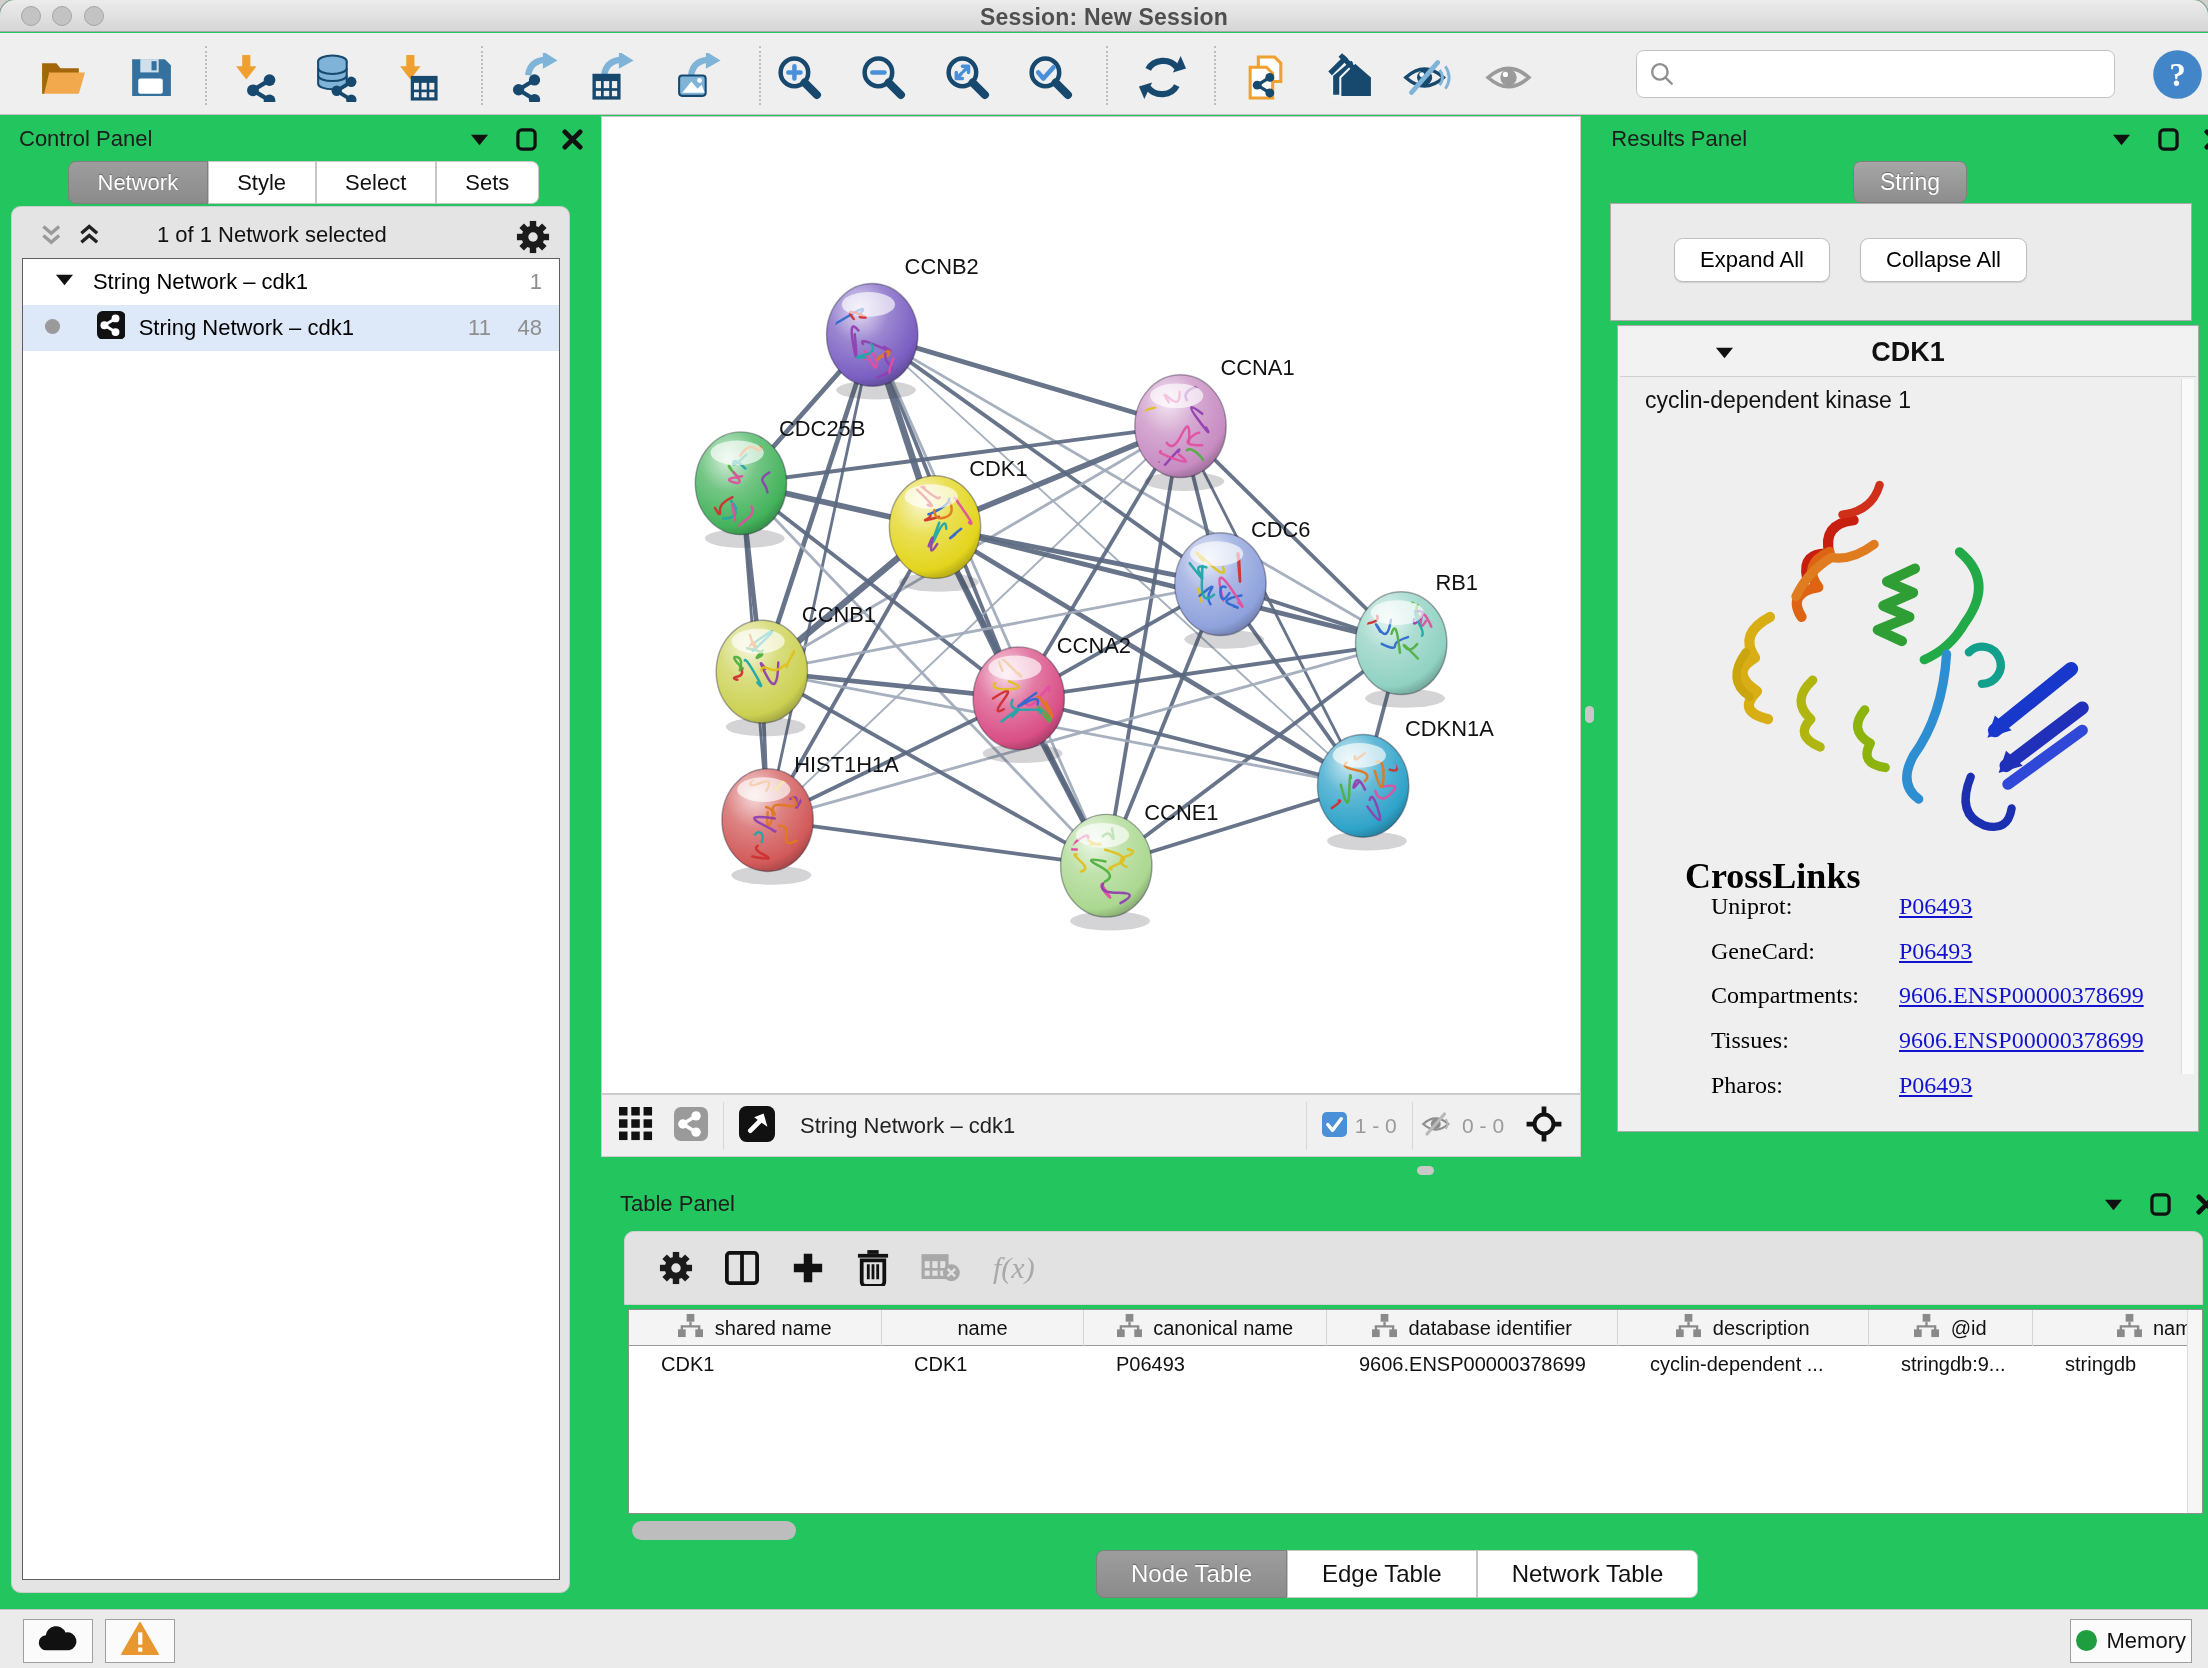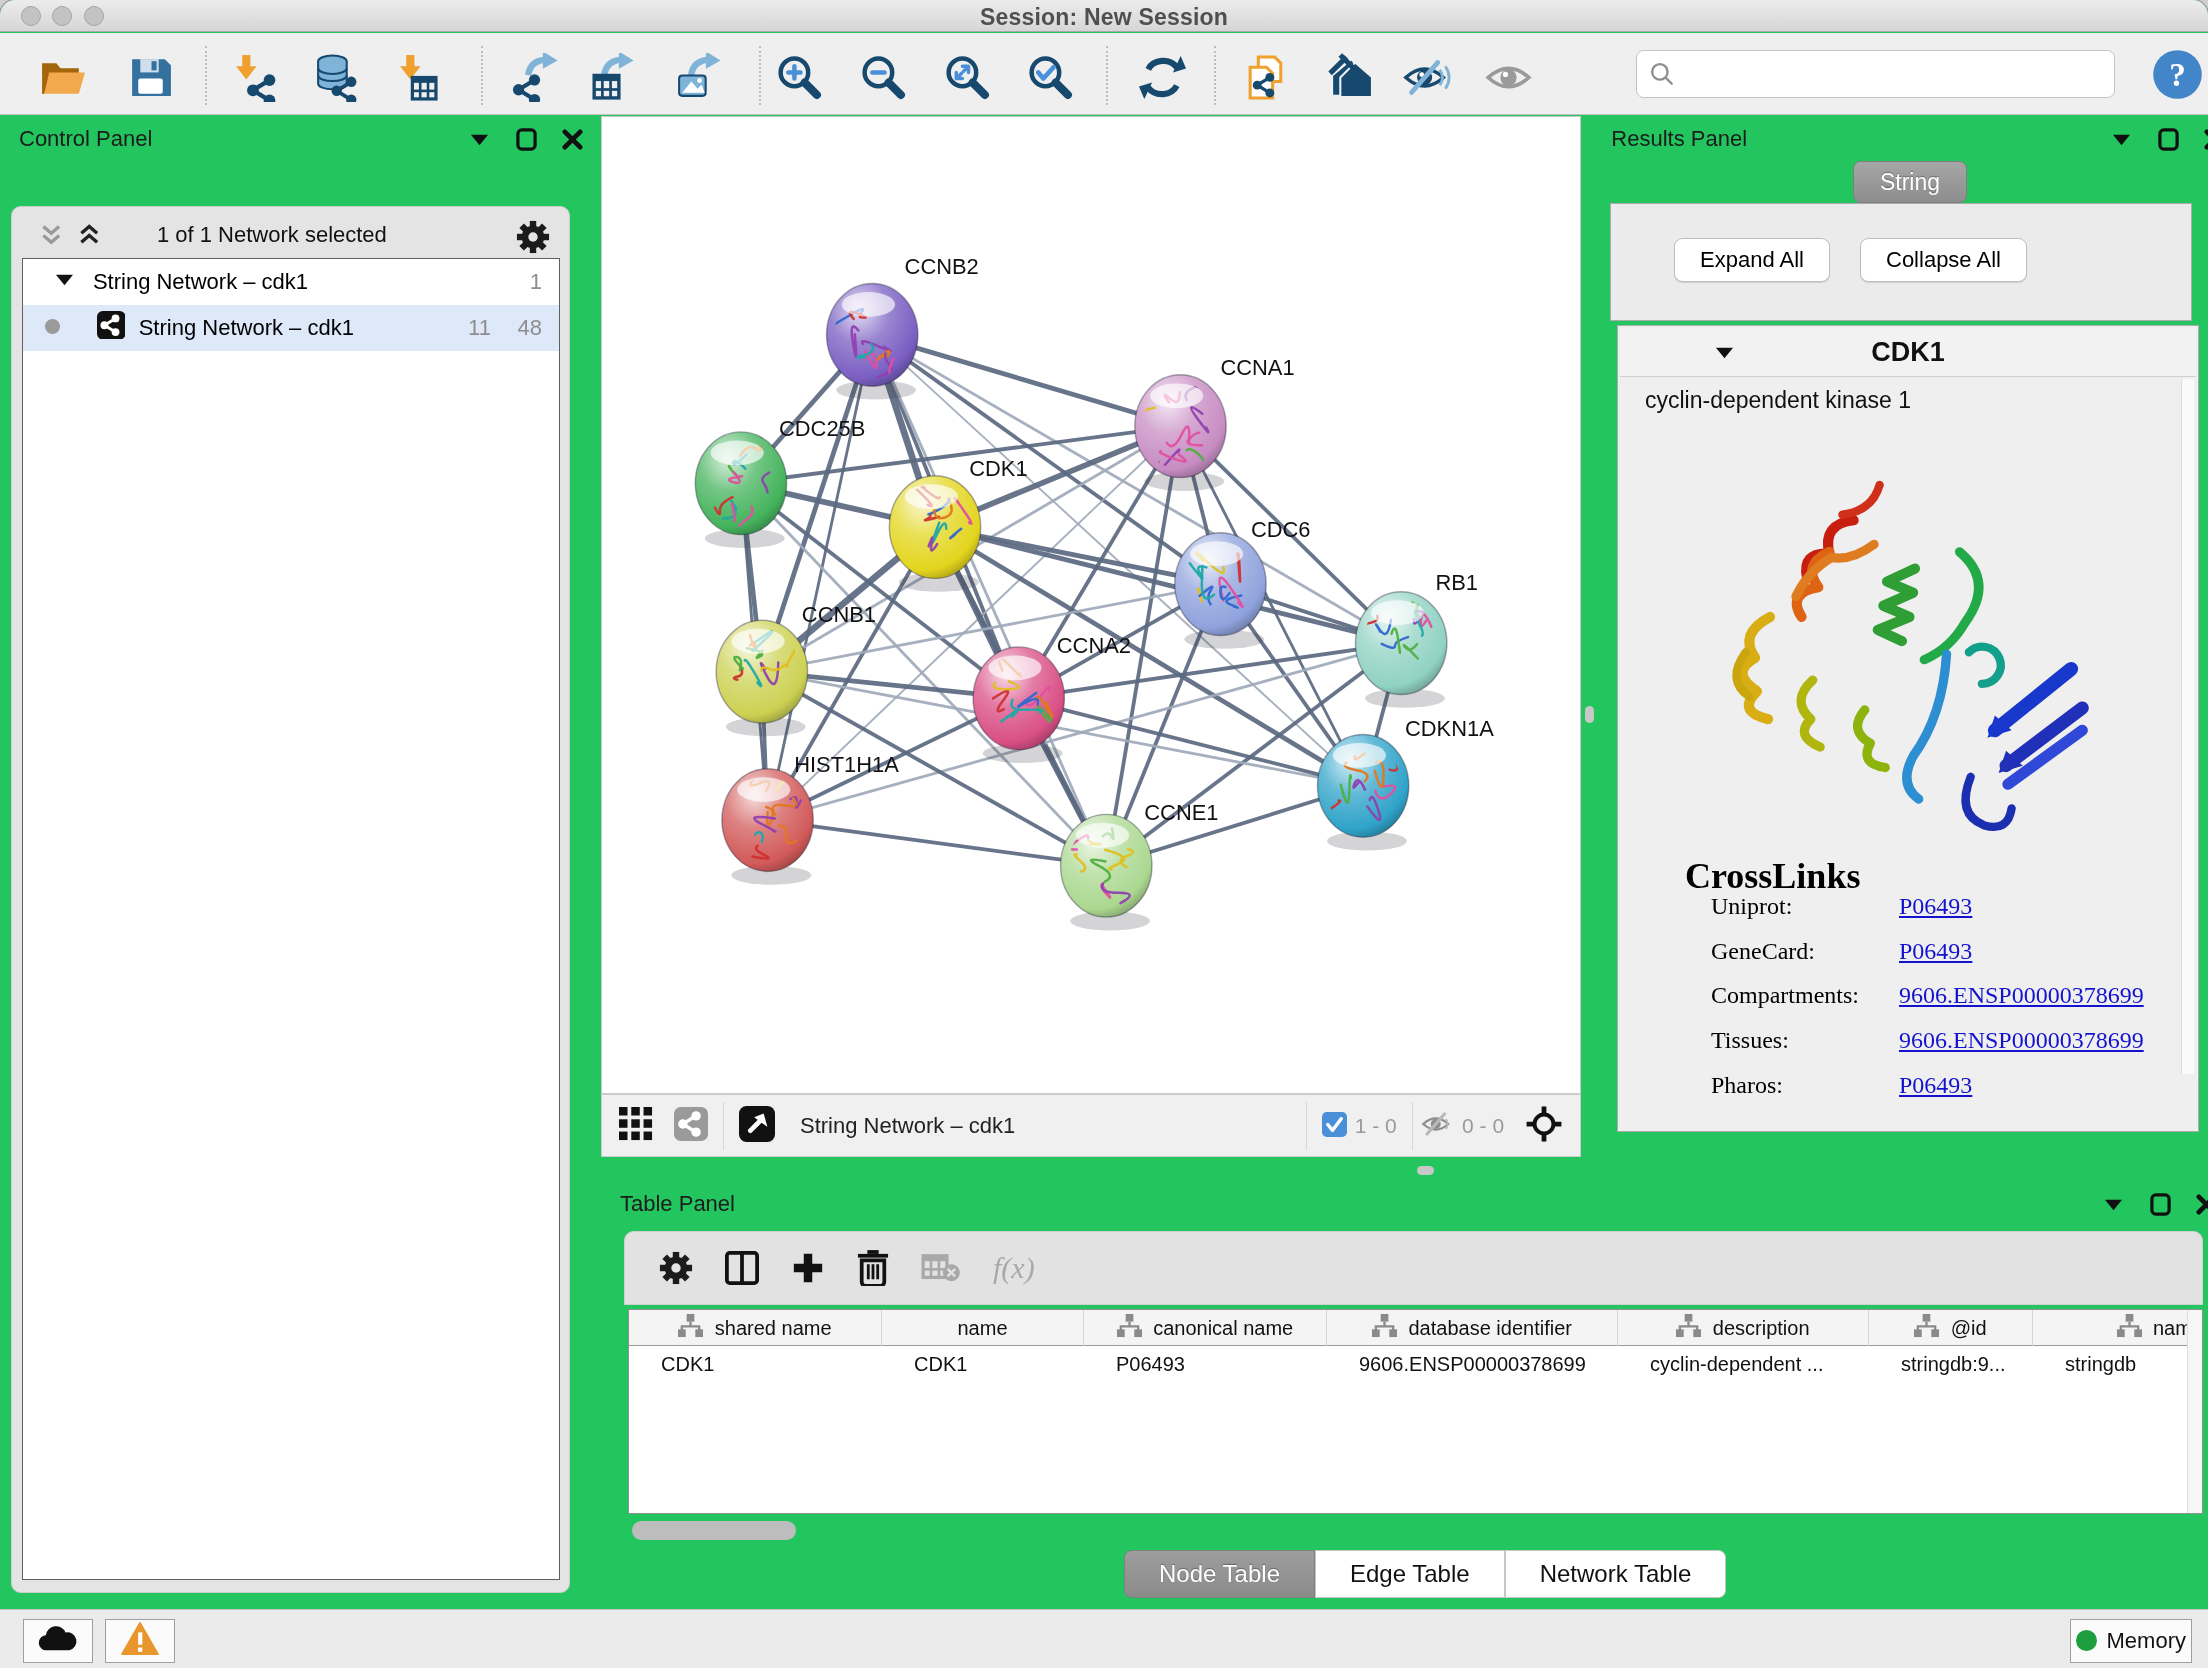--- a/index.html
+++ b/index.html
@@ -114,21 +114,21 @@
   .th-cell{ height:36px; display:flex; align-items:center; justify-content:center; gap:11.4px;
     border-right:1px solid #d4d4d4; font-size:20px; color:#111; overflow:hidden; }
   #tp-row{ position:absolute; left:0; top:36px; height:36px; width:1712px; display:flex; }
   .td-cell{ height:36px; display:flex; align-items:center; padding-left:32px; font-size:20px;
     color:#111; overflow:hidden; white-space:nowrap; }
   #tp-vscroll{ position:absolute; right:0; top:0; bottom:0; width:15px; background:#f6f6f6;
     border-left:1px solid #ddd; }
   #tp-hscroll{ position:absolute; left:27px; top:335px; width:1575px; height:25px; }
   #tp-hthumb{ position:absolute; left:3.8px; top:2.9px; width:164px; height:19px;
     background:#bdbdbd; border-radius:9.5px; }
-  #tp-tabs{ position:absolute; left:523px; top:367px; display:flex; }
+  #tp-tabs{ position:absolute; left:495px; top:367px; display:flex; }
   #tp-tabs .seg-tab{ height:48px; font-size:24px; padding:0 34px; }
 
   
   #statusbar{ position:absolute; left:0; top:1609px; width:2208px; height:59px;
     background:#ebebeb; border-top:1.9px solid #c6c6c6; }
   .sb-btn{ position:absolute; top:8.6px; width:70px; height:44px; background:#fbfbfb;
     border:1.9px solid #9f9f9f; display:flex; align-items:center; justify-content:center; }
   #memory-btn{ position:absolute; left:2070px; top:8.6px; width:122px; height:44px;
     background:#fbfbfb; border:1.9px solid #9f9f9f; display:flex; align-items:center;
     justify-content:center; gap:9.5px; font-size:22px; color:#111; }
@@ -348,20 +348,26 @@
           <svg width="21" height="23" viewBox="0 0 22 24">
             <rect x="2" y="2" width="18" height="20" rx="4" fill="none" stroke="#111" stroke-width="3.4"></rect>
           </svg>
         </span>
       <span class="icon">
           <svg width="21" height="21" viewBox="0 0 22 22">
             <path d="M3,3 L19,19 M19,3 L3,19" stroke="#111" stroke-width="5" stroke-linecap="round"></path>
           </svg>
         </span>
     </div>
+    <div id="cp-tabs">
+        <div class="seg-tab active">Network</div>
+        <div class="seg-tab">Style</div>
+        <div class="seg-tab">Select</div>
+        <div class="seg-tab">Sets</div>
+      </div>
     <div id="cp-inner">
       <div id="cp-statusrow">
         <span class="icon" style="position:absolute;left:25px;top:7.6px"><svg width="28.5" height="27" viewBox="0 0 24 24">
               <path d="M5,4 l7,6 l7,-6 M5,12 l7,6 l7,-6" fill="none" stroke="#9a9a9a" stroke-width="3"></path>
             </svg></span>
         <span class="icon" style="position:absolute;left:63px;top:7.6px"><svg width="28.5" height="27" viewBox="0 0 24 24">
               <path d="M5,10 l7,-6 l7,6 M5,18 l7,-6 l7,6" fill="none" stroke="#222" stroke-width="3"></path>
             </svg></span>
         <div id="cp-status-text">1 of 1 Network selected</div>
         <span class="icon" style="position:absolute;right:19px;top:5.7px"><svg width="34" height="34" viewBox="-18 -18 36 36">

